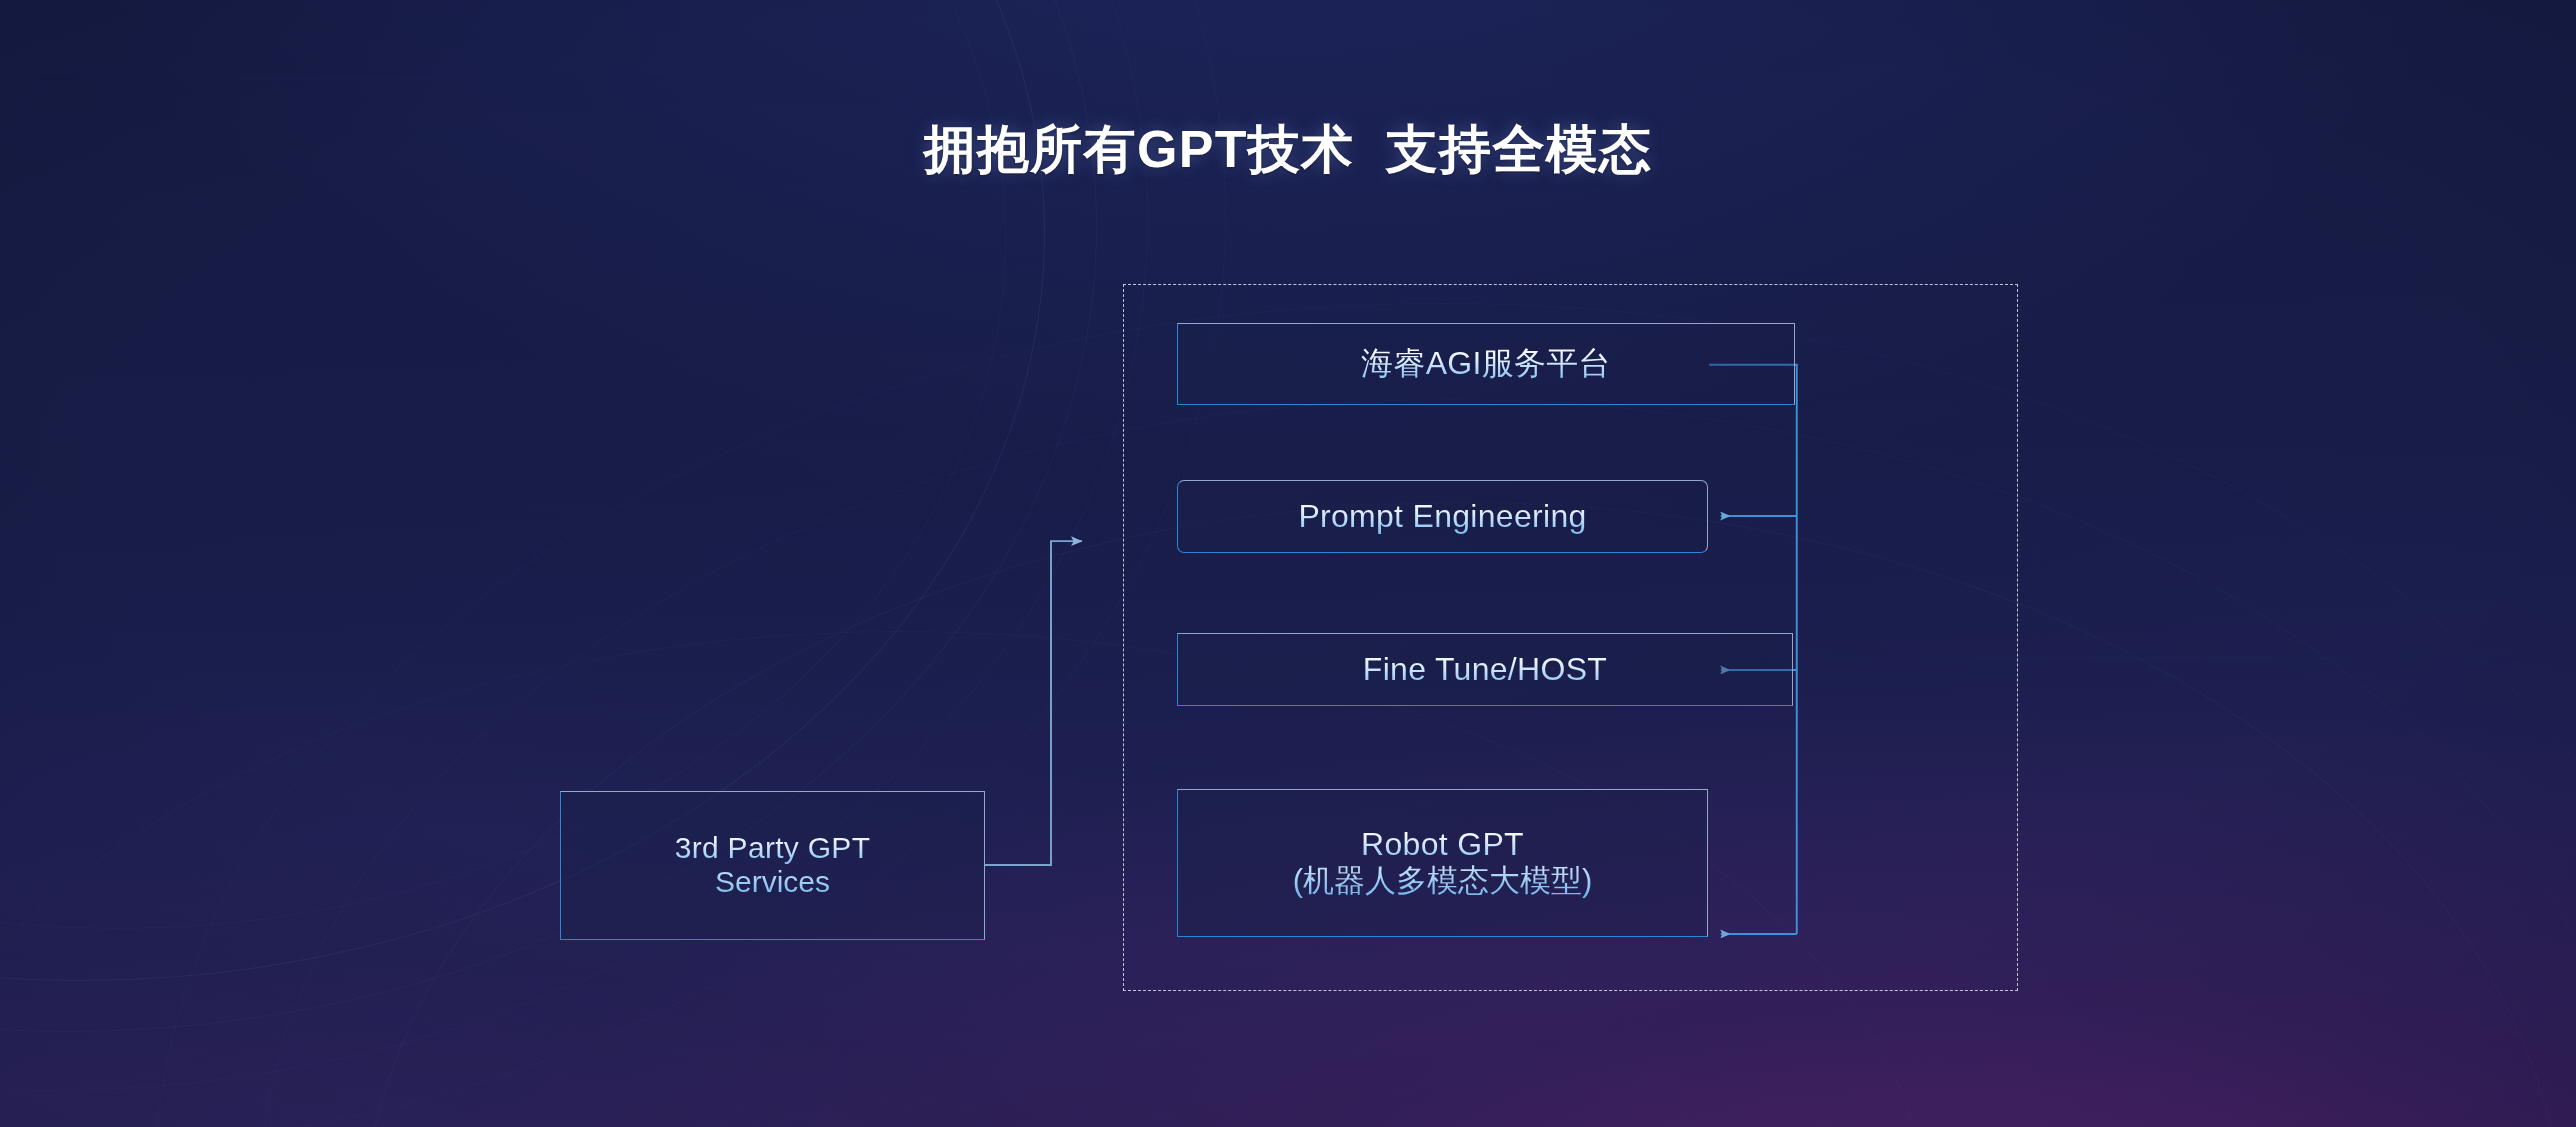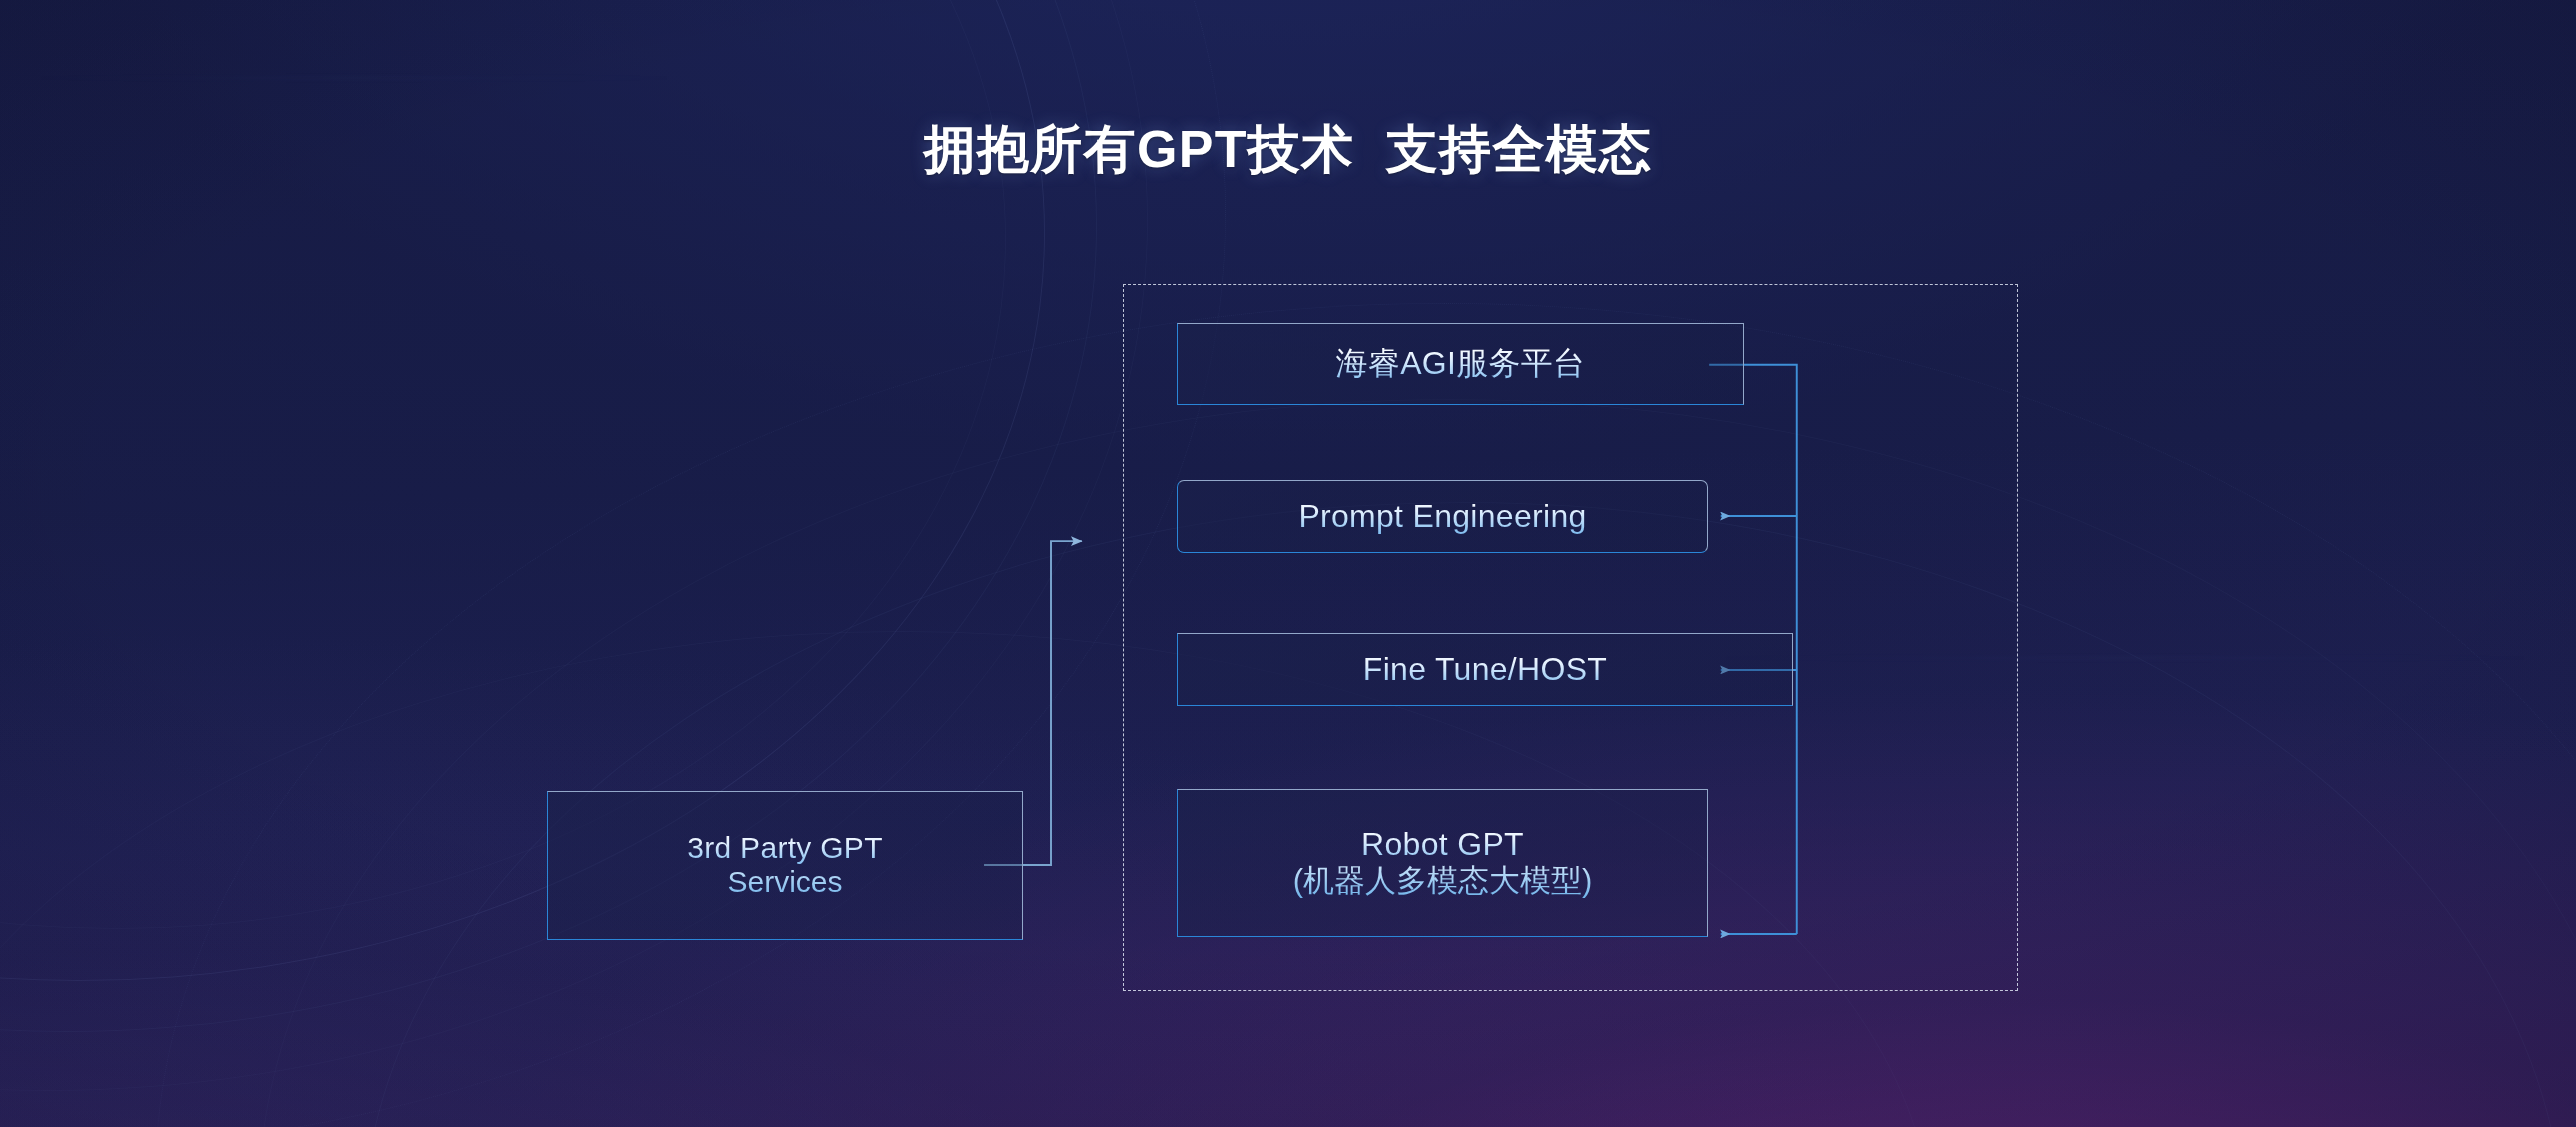--- a/index.html
+++ b/index.html
@@ -117,25 +117,25 @@
     background: linear-gradient(180deg, #cfe6fb 0%, #6cb2ea 100%);
     -webkit-background-clip: text;
     background-clip: text;
     color: transparent;
     -webkit-text-fill-color: transparent;
     line-height: 1.15;
     white-space: nowrap;
   }
 
   
-  #node-agi       { left: 1177px; top: 323px;  width: 567px; height: 82px; }
+  #node-agi       { left: 1177px; top: 323px;  width: 618px; height: 82px; }
   #node-prompt    { left: 1177px; top: 480px;  width: 531px; height: 73px; border-radius: 7px; }
   #node-finetune  { left: 1177px; top: 633px;  width: 616px; height: 73px; }
   #node-robot     { left: 1177px; top: 789px; width: 531px; height: 148px; }
-  #node-thirdparty{ left: 547px;  top: 791px; width: 476px; height: 149px; }
+  #node-thirdparty{ left: 560px;  top: 791px; width: 425px; height: 149px; }
 
   #node-thirdparty .line1 { font-size: 30px; }
   #node-thirdparty .line2 { font-size: 30px; }
 
   
   svg.wires {
     position: absolute;
     left: 0;
     top: 0;
     width: 2576px;

